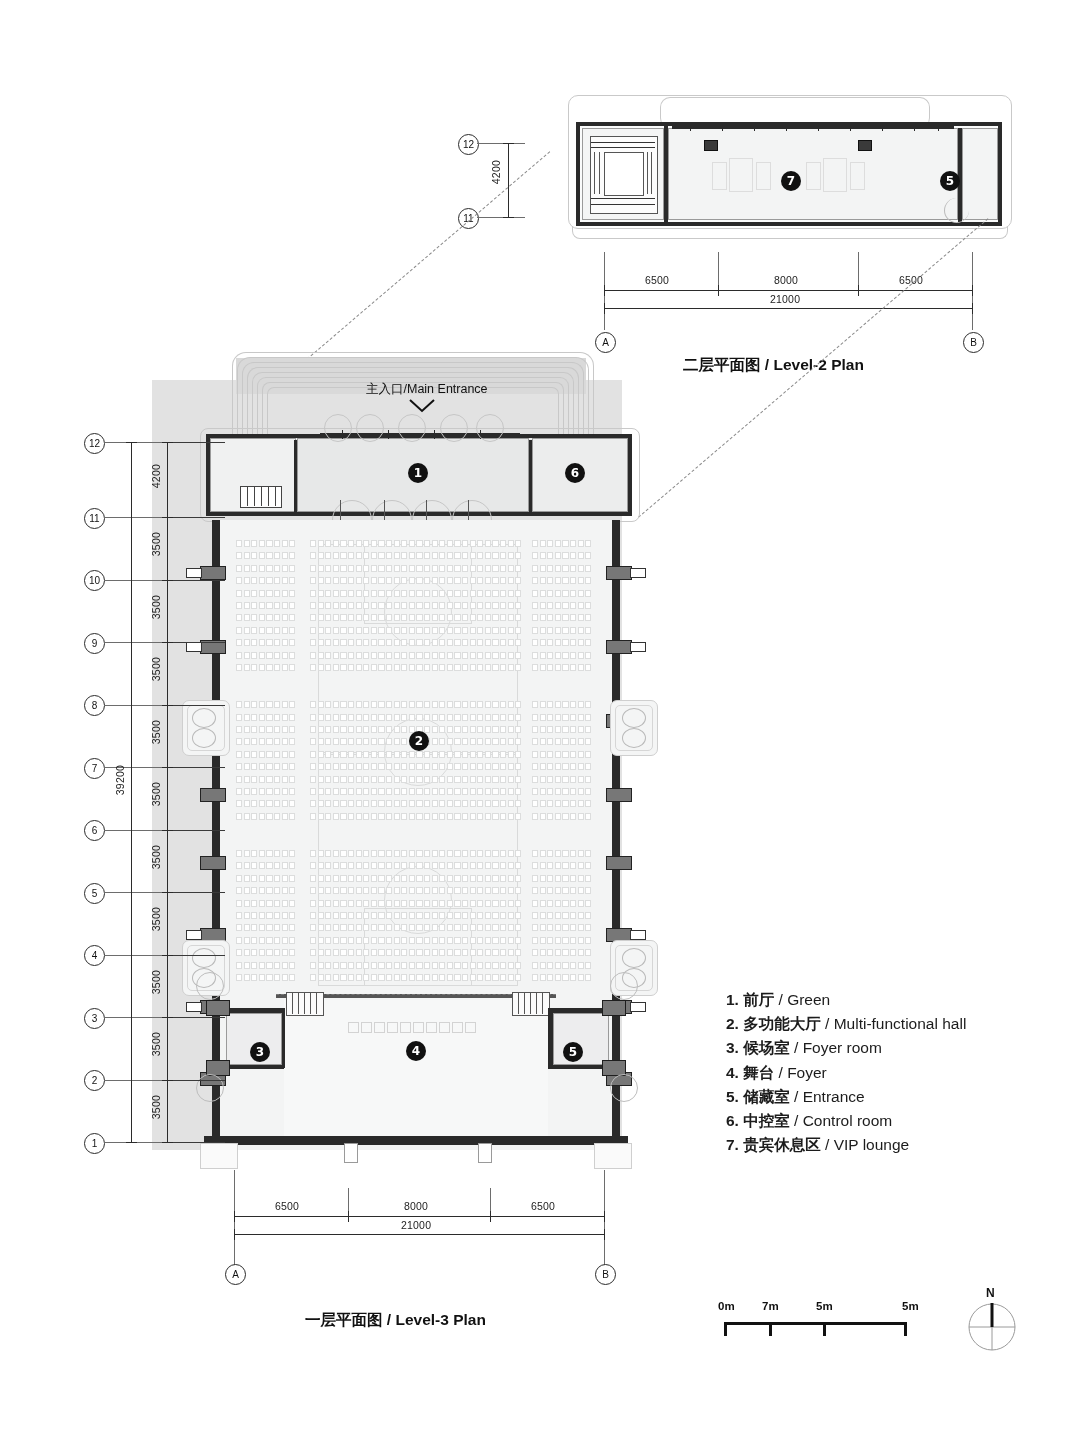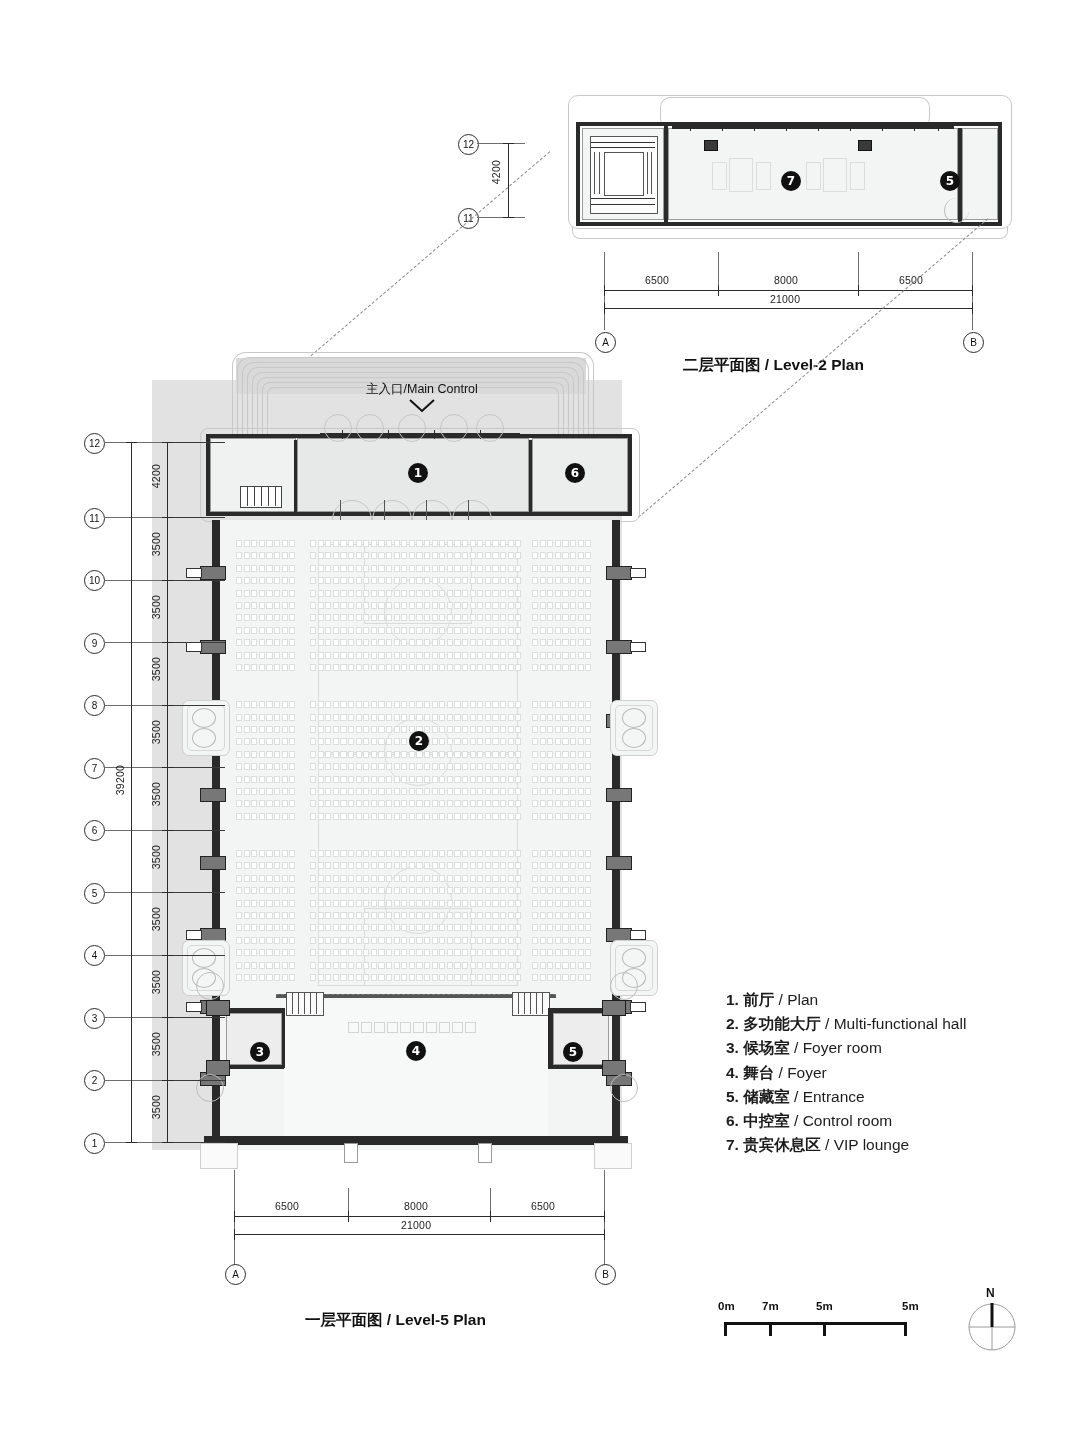--- a/index.html
+++ b/index.html
@@ -199,21 +199,21 @@
       <div class="abs" style="left:0px;top:0px;width:360px;height:90px;border:1px solid #c8c8c8;border-radius:14px 14px 0 0;border-bottom:none;"></div>
       <div class="abs" style="left:5px;top:5px;width:350px;height:85px;border:1px solid #c8c8c8;border-radius:13px 13px 0 0;border-bottom:none;"></div>
       <div class="abs" style="left:10px;top:10px;width:340px;height:80px;border:1px solid #c8c8c8;border-radius:12px 12px 0 0;border-bottom:none;"></div>
       <div class="abs" style="left:15px;top:15px;width:330px;height:75px;border:1px solid #c8c8c8;border-radius:11px 11px 0 0;border-bottom:none;"></div>
       <div class="abs" style="left:20px;top:20px;width:320px;height:70px;border:1px solid #c8c8c8;border-radius:10px 10px 0 0;border-bottom:none;"></div>
       <div class="abs" style="left:25px;top:25px;width:310px;height:65px;border:1px solid #c8c8c8;border-radius:9px 9px 0 0;border-bottom:none;"></div>
       <div class="abs" style="left:30px;top:30px;width:300px;height:60px;border:1px solid #c8c8c8;border-radius:8px 8px 0 0;border-bottom:none;"></div>
       <div class="abs" style="left:35px;top:35px;width:290px;height:55px;border:1px solid #c8c8c8;border-radius:7px 7px 0 0;border-bottom:none;"></div>
     </div>
 
-    <div class="entlabel" style="left:366px;top:381px;">主入口/Main Control</div>
+    <div class="entlabel" style="left:366px;top:381px;">主入口/Main Entrance</div>
     <svg class="abs" style="left:408px;top:398px;" width="28" height="16" viewBox="0 0 28 16">
       <path d="M2 2 L14 13 L26 2" fill="none" stroke="#111" stroke-width="2"></path>
     </svg>
 
     <div class="roofline" style="left:200px;top:428px;width:438px;height:92px;border-radius:8px;"></div>
     <div class="floor" style="left:208px;top:436px;width:422px;height:78px;background:#eceded;"></div>
 
     <div class="wallk" style="left:206px;top:434px;width:426px;height:4px;"></div>
     <div class="wallk" style="left:206px;top:512px;width:426px;height:4px;"></div>
     <div class="wallk" style="left:206px;top:434px;width:4px;height:82px;"></div>
@@ -1889,25 +1889,25 @@
     <div class="dimtxt" style="left:531px;top:1200px;">6500</div>
 
     <div class="dimline hline" style="left:234px;top:1234px;width:370px;"></div>
     <div class="tick" style="left:234px;top:1229px;"></div>
     <div class="tick" style="left:604px;top:1229px;"></div>
     <div class="dimtxt" style="left:401px;top:1219px;">21000</div>
 
     <div class="bubble" style="left:225px;top:1264px;">A</div>
     <div class="bubble" style="left:595px;top:1264px;">B</div>
 
-    <div class="plantitle" style="left:305px;top:1310px;">一层平面图 / Level-5 Plan</div>
+    <div class="plantitle" style="left:305px;top:1310px;">一层平面图 / Level-3 Plan</div>
   </div>
 
   <div id="legend">
-      <div class="legrow"><b>1. </b><span style="font-weight: bold;">前厅</span><span> / </span><span>Plan</span></div>
+      <div class="legrow"><b>1. </b><span style="font-weight: bold;">前厅</span><span> / </span><span>Green</span></div>
       <div class="legrow"><b>2. </b><span style="font-weight: bold;">多功能大厅</span><span> / </span><span>Multi-functional hall</span></div>
       <div class="legrow"><b>3. </b><span style="font-weight: bold;">候场室</span><span> / </span><span>Foyer room</span></div>
       <div class="legrow"><b>4. </b><span style="font-weight: bold;">舞台</span><span> / </span><span>Foyer</span></div>
       <div class="legrow"><b>5. </b><span style="font-weight: bold;">储藏室</span><span> / </span><span>Entrance</span></div>
       <div class="legrow"><b>6. </b><span style="font-weight: bold;">中控室</span><span> / </span><span>Control room</span></div>
       <div class="legrow"><b>7. </b><span style="font-weight: bold;">贵宾休息区</span><span> / </span><span>VIP lounge</span></div>
     </div>
 
   <div id="scalebar">
     <div class="sbtxt" style="left:-4px;top:0px;">0m</div>

